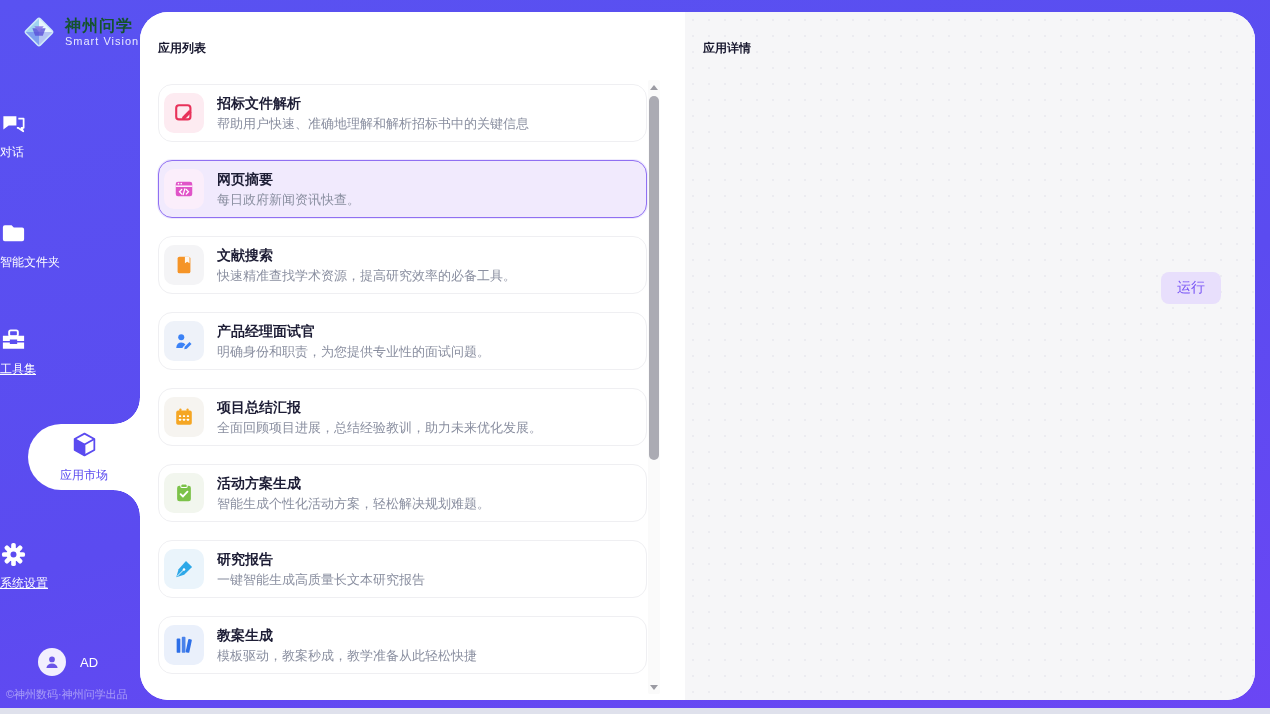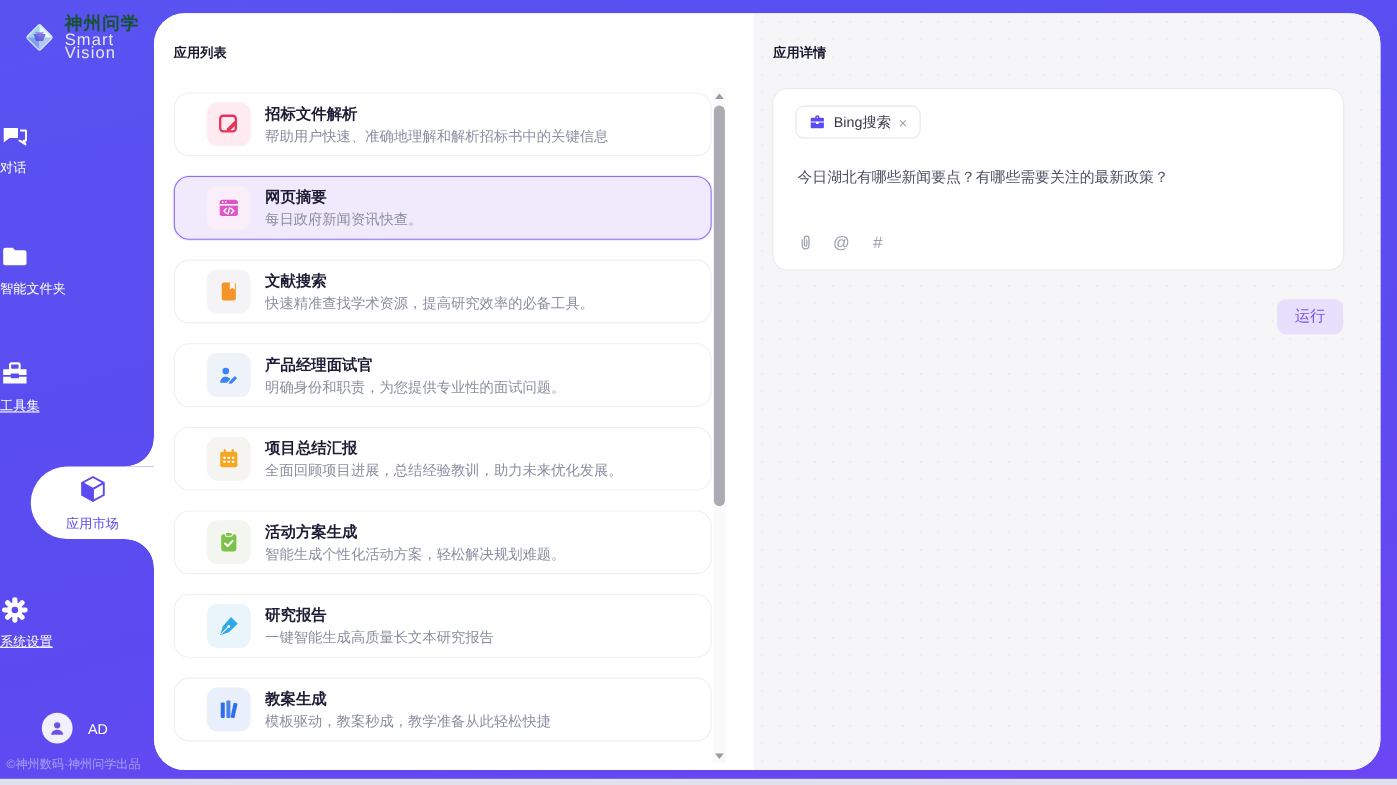--- a/index.html
+++ b/index.html
@@ -9,21 +9,21 @@
     background:linear-gradient(165deg,#5952f1 0%,#5b4bf0 55%,#6b46f4 100%);
     position:relative; overflow:hidden;
   }
   .bottom-strip { position:absolute; left:0; right:0; bottom:0; height:6px; background:#dfe1ec; }
 
   
   .sidebar { position:absolute; left:0; top:0; width:140px; height:708px; }
   .logo { position:absolute; left:20px; top:13px; display:flex; align-items:center; gap:7px; }
   .logo-diamond { width:38px; height:38px; }
   .logo-text .cn { color:#14532d; font-size:16px; font-weight:bold; letter-spacing:1px; line-height:18px; }
-  .logo-text .en { color:#e7e9ff; font-size:15px; letter-spacing:1px; line-height:12px; }
+  .logo-text .en { color:#e7e9ff; font-size:11px; letter-spacing:1px; line-height:12px; }
 
   .nav-item { position:absolute; left:0; width:168px; display:flex; flex-direction:column; align-items:flex-start; gap:7px; cursor:pointer; }
   .nav-item .nicon { width:27px; height:27px; display:flex; align-items:center; justify-content:center; color:#fff; }
   .nav-item .nlabel { color:#fff; font-size:12px; }
   .nav-item .nlabel.underlined { text-decoration:underline; }
 
   .active-tab { position:absolute; left:28px; right:0; top:424px; height:66px; background:#fff; border-radius:33px 0 0 33px; }
   .tab-curve { position:absolute; right:0; width:26px; height:26px; }
   .tab-curve.top { top:-26px; background:radial-gradient(circle 26px at 0 0, rgba(0,0,0,0) 25.4px, #fff 26px); }
   .tab-curve.bottom { bottom:-26px; background:radial-gradient(circle 26px at 0 100%, rgba(0,0,0,0) 25.4px, #fff 26px); }
@@ -35,21 +35,21 @@
   .user-name { color:#fff; font-size:13px; }
   .copyright { position:absolute; left:6px; top:687px; color:rgba(255,255,255,0.45); font-size:11px; white-space:nowrap; }
 
   
   .content-card { position:absolute; left:140px; top:12px; width:1115px; height:688px; background:#fff; border-radius:28px; overflow:hidden; display:flex; }
 
   .list-panel { position:relative; width:545px; background:#fff; flex:none; }
   .panel-title { position:absolute; left:18px; top:28px; font-size:12px; font-weight:bold; color:#17172e; }
 
   .cards { position:absolute; left:18px; top:72px; width:489px; }
-  .app-card { height:58px; border:1px solid #efeff2; border-radius:14px; background:#fff; display:flex; align-items:center; padding:0 29px; margin-bottom:18px; cursor:pointer; }
+  .app-card { height:58px; border:1px solid #efeff2; border-radius:14px; background:#fff; display:flex; align-items:center; padding:0 5px; margin-bottom:18px; cursor:pointer; }
   .app-card.selected { background:#f1eafd; border:1px solid #9070f2; box-shadow:0 0 0 1px rgba(144,112,242,0.15); }
   .card-icon { width:40px; height:40px; border-radius:10px; flex:none; display:flex; align-items:center; justify-content:center; }
   .card-texts { margin-left:13px; overflow:hidden; }
   .card-name { font-size:14px; font-weight:bold; color:#1d1d35; line-height:18px; }
   .card-desc { font-size:13px; color:#8a8fa0; line-height:17px; margin-top:3px; white-space:nowrap; }
 
   .scrollbar { position:absolute; left:508px; top:68px; width:12px; height:614px; background:#fafafa; border-radius:2px; }
   .sb-btn { position:absolute; left:0; width:12px; height:14px; display:flex; align-items:center; justify-content:center; cursor:pointer; }
   .sb-btn.up { top:0; } .sb-btn.down { bottom:0; }
   .tri-up { width:0; height:0; border-left:4px solid transparent; border-right:4px solid transparent; border-bottom:5px solid #9a9aa2; }
@@ -298,40 +298,18 @@
       <div class="sb-thumb"></div>
       <div class="sb-btn down">
           <span class="tri-down"></span>
         </div>
     </div>
   </div>
 
   <div class="detail-panel">
     <div class="panel-title">应用详情</div>
 
-    <div class="prompt-card">
-      <div class="tool-tag">
-        <svg viewBox="0 0 24 24" width="16" height="16">
-          <path d="M9.2 6V4.8A1.8 1.8 0 0111 3h2a1.8 1.8 0 011.8 1.8V6h4.7A1.5 1.5 0 0121 7.5v3.7H3V7.5A1.5 1.5 0 014.5 6zm1.8 0h2V4.9h-2z" fill="#5b4bf0"></path>
-          <path d="M3 12.7h7.2v1.8h3.6v-1.8H21v6.3a1.5 1.5 0 01-1.5 1.5h-15A1.5 1.5 0 013 19z" fill="#5b4bf0"></path>
-        </svg>
-        <span class="tlabel">Bing搜索</span>
-        <span class="tclose">×</span>
-      </div>
-
-      <div class="prompt-text">今日湖北有哪些新闻要点？有哪些需要关注的最新政策？</div>
-
-      <div class="prompt-tools">
-        <span class="ptool">
-          <svg viewBox="0 0 24 24" width="17" height="17">
-            <path d="M7.5 8.5v7.2a4.3 4.3 0 008.6 0V6.8a2.9 2.9 0 00-5.8 0v8.4a1.5 1.5 0 003 0V8.5" fill="none" stroke="#9aa0ae" stroke-width="1.6" stroke-linecap="round"></path>
-          </svg>
-        </span>
-        <span class="ptool">@</span>
-        <span class="ptool">#</span>
-      </div>
-    </div>
 
     <button class="run-btn">运行</button>
   </div>
 </div>
 
 <div class="bottom-strip"></div>
 
 </body></html>

